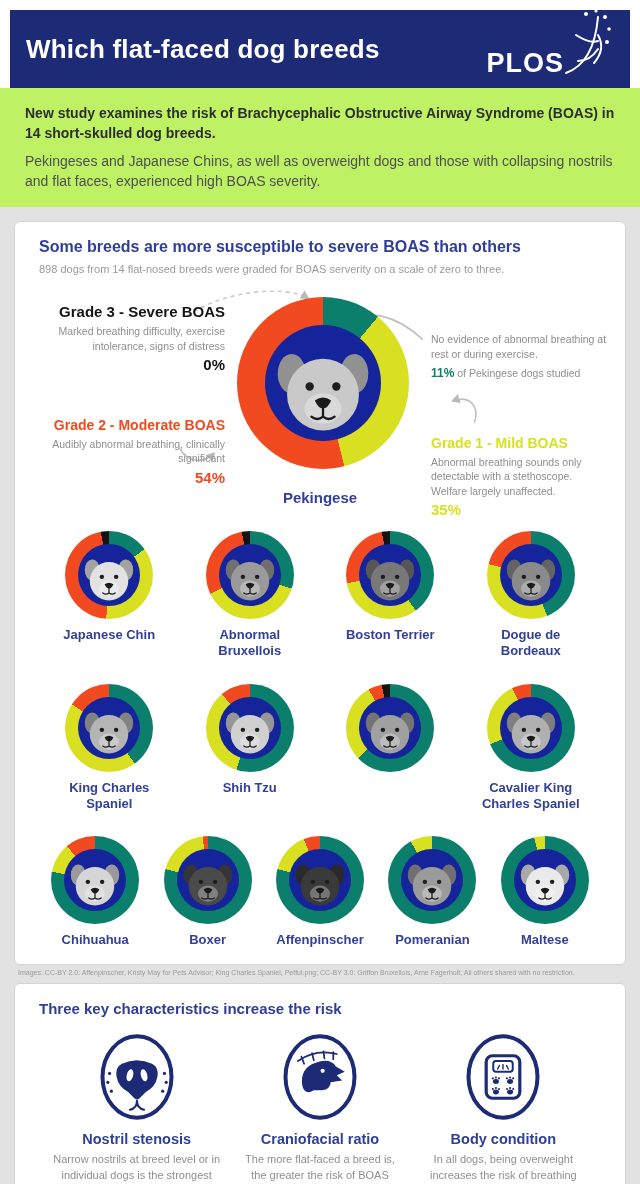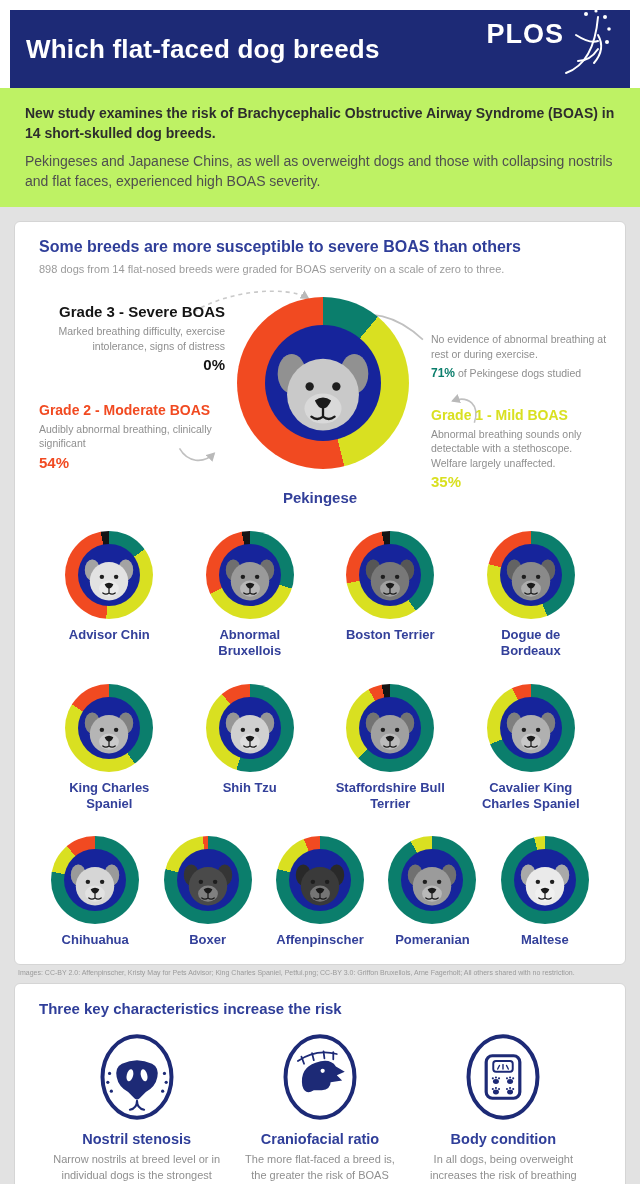--- a/index.html
+++ b/index.html
@@ -19,21 +19,21 @@
     justify-content: space-between;
     padding: 0 18px 0 16px;
   }
   .header-title {
     color: #fff;
     font-size: 26px;
     font-weight: bold;
     line-height: 1.25;
     letter-spacing: 0.2px;
   }
-  .logo { display: flex; align-items: flex-start; }
+  .logo { display: flex; align-items: flex-end; }
   .logo-text { color:#fff; font-size: 27px; font-weight: bold; letter-spacing: 1px; }
   .logo-flourish { margin-left: -4px; margin-top: -10px; }
   
   .intro { background: #bef264; padding: 15px 25px 16px; }
   .intro-bold { font-size: 14px; font-weight: bold; color: #2d2d2d; line-height: 1.45; }
   .intro-body { font-size: 14px; color: #4f4f4f; line-height: 1.45; margin-top: 7px; }
   
   .gray-wrap { background: #e2e2e2; padding: 14px 14px 0; }
   .card {
     background: #fff;
@@ -58,25 +58,25 @@
   .ann-title { font-size: 14px; font-weight: bold; line-height: 1.2; }
   .ann-desc { font-size: 10.5px; color: #8f8f8f; line-height: 1.38; margin-top: 3px; }
   .ann-value { font-size: 15px; font-weight: bold; margin-top: 3px; }
   .ann-inline-suffix { font-size: 10.5px; color: #8f8f8f; font-weight: normal; }
   .ann-g3 { left: 0; top: 14px; width: 186px; text-align: right; }
   .ann-g3 .ann-title { color: #141414; font-size: 15px; }
   .ann-g3 .ann-value { color: #141414; }
   .ann-g0 { left: 392px; top: 40px; width: 176px; }
   .ann-g0 .ann-title { color: #0b7e6c; }
   .ann-g0 .ann-value { color: #0b7e6c; font-size: 12px; margin-top: 5px; }
-  .ann-g2 { left: 0; top: 113px; width: 186px; }
+  .ann-g2 { left: 0; top: 128px; width: 186px; text-align: right; }
   .ann-g2 .ann-title { color: #f14a21; }
   .ann-g2 .ann-value { color: #f14a21; }
   .ann-g1 { left: 392px; top: 118px; width: 176px; }
-  .ann-g1 .ann-title { color: #d9e021; }
+  .ann-g1 .ann-title { color: #d9e021; margin-top: 28px; }
   .ann-g1 .ann-value { color: #d9e021; }
   .featured-label {
     position: absolute; left: 0; right: 0; top: 200px; text-align: center;
     color: #33409a; font-size: 15px; font-weight: bold;
   }
   .arrows { position: absolute; inset: 0; width: 100%; height: 100%; pointer-events: none; }
   
   .breed-row { display: flex; justify-content: space-around; margin-top: 24px; }
   .breed-row:first-of-type { margin-top: 16px; }
   .breed-item { text-align: center; flex: 1; }
@@ -164,21 +164,21 @@
       </div>
 
       <div class="ann ann-g3">
         <div class="ann-title">Grade 3 - Severe BOAS</div>
         <div class="ann-desc">Marked breathing difficulty, exercise intolerance, signs of distress</div>
         <div class="ann-value">0%</div>
       </div>
 
       <div class="ann ann-g0">
         <div class="ann-desc">No evidence of abnormal breathing at rest or during exercise.</div>
-        <div class="ann-value"><span>71%</span><span class="ann-inline-suffix"> of Pekingese dogs studied</span></div>
+        <div class="ann-value"><span>11%</span><span class="ann-inline-suffix"> of Pekingese dogs studied</span></div>
       </div>
 
       <div class="ann ann-g2">
         <div class="ann-title">Grade 2 - Moderate BOAS</div>
         <div class="ann-desc">Audibly abnormal breathing, clinically significant</div>
         <div class="ann-value">54%</div>
       </div>
 
       <div class="ann ann-g1">
         <div class="ann-title">Grade 1 - Mild BOAS</div>
@@ -202,21 +202,21 @@
     <circle cx="50" cy="54" r="31" fill="#e2e2e2"></circle>
     <ellipse cx="50" cy="66" rx="16" ry="13" fill="#fff" opacity="0.3"></ellipse>
     <circle cx="38.5" cy="47" r="3.6" fill="#1e1e1e"></circle>
                   <circle cx="61.5" cy="47" r="3.6" fill="#1e1e1e"></circle>
     <path d="M43 59 Q50 54 57 59 Q54 66 50 66 Q46 66 43 59 Z" fill="#1a1a1a"></path>
     <path d="M50 66 L50 73 M50 73 Q45 77 40 73 M50 73 Q55 77 60 73" stroke="#1a1a1a" stroke-width="2" fill="none" stroke-linecap="round"></path>
   </g>
               </svg>
             </div>
           </div>
-          <div class="breed-label">Advisor Chin</div>
+          <div class="breed-label">Japanese Chin</div>
         </div>
         <div class="breed-item">
           <div class="donut small" style="background: conic-gradient(rgb(11, 126, 108) 0%, rgb(11, 126, 108) 30%, rgb(217, 224, 33) 30%, rgb(217, 224, 33) 68%, rgb(241, 74, 33) 68%, rgb(241, 74, 33) 97%, rgb(20, 20, 20) 97%, rgb(20, 20, 20) 100%);">
             <div class="donut-center">
               <svg viewBox="0 0 100 100" width="100%" height="100%" preserveAspectRatio="xMidYMid slice">
   <g transform="translate(0,6)">
     <ellipse cx="23" cy="36" rx="12" ry="17" fill="#9a9a9a"></ellipse>
                   <ellipse cx="77" cy="36" rx="12" ry="17" fill="#9a9a9a"></ellipse>
     <ellipse cx="23" cy="36" rx="12" ry="17" fill="#000" opacity="0.28"></ellipse>
                   <ellipse cx="77" cy="36" rx="12" ry="17" fill="#000" opacity="0.28"></ellipse>
@@ -330,21 +330,20 @@
     <circle cx="50" cy="54" r="31" fill="#a0a0a0"></circle>
     <ellipse cx="50" cy="66" rx="16" ry="13" fill="#fff" opacity="0.3"></ellipse>
     <circle cx="38.5" cy="47" r="3.6" fill="#1e1e1e"></circle>
                   <circle cx="61.5" cy="47" r="3.6" fill="#1e1e1e"></circle>
     <path d="M43 59 Q50 54 57 59 Q54 66 50 66 Q46 66 43 59 Z" fill="#1a1a1a"></path>
     <path d="M50 66 L50 73 M50 73 Q45 77 40 73 M50 73 Q55 77 60 73" stroke="#1a1a1a" stroke-width="2" fill="none" stroke-linecap="round"></path>
   </g>
               </svg>
             </div>
           </div>
-          <div class="breed-label">Staffordshire Bull Terrier</div>
         </div>
         <div class="breed-item">
           <div class="donut small" style="background: conic-gradient(rgb(11, 126, 108) 0%, rgb(11, 126, 108) 69%, rgb(217, 224, 33) 69%, rgb(217, 224, 33) 93%, rgb(241, 74, 33) 93%, rgb(241, 74, 33) 100%, rgb(20, 20, 20) 100%, rgb(20, 20, 20) 100%);">
             <div class="donut-center">
               <svg viewBox="0 0 100 100" width="100%" height="100%" preserveAspectRatio="xMidYMid slice">
   <g transform="translate(0,6)">
     <ellipse cx="23" cy="36" rx="12" ry="17" fill="#b0b0b0"></ellipse>
                   <ellipse cx="77" cy="36" rx="12" ry="17" fill="#b0b0b0"></ellipse>
     <ellipse cx="23" cy="36" rx="12" ry="17" fill="#000" opacity="0.28"></ellipse>
                   <ellipse cx="77" cy="36" rx="12" ry="17" fill="#000" opacity="0.28"></ellipse>

